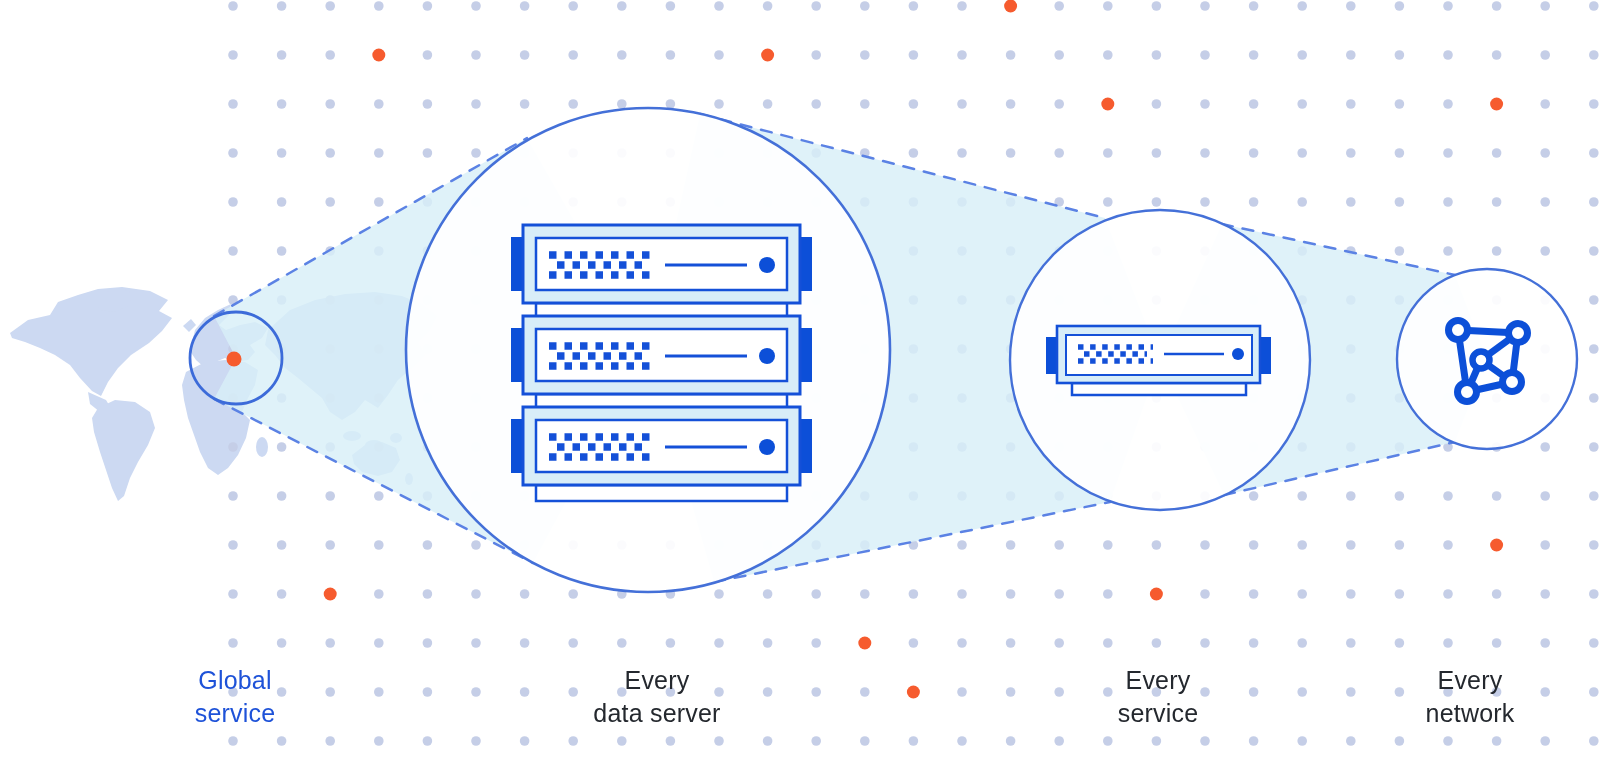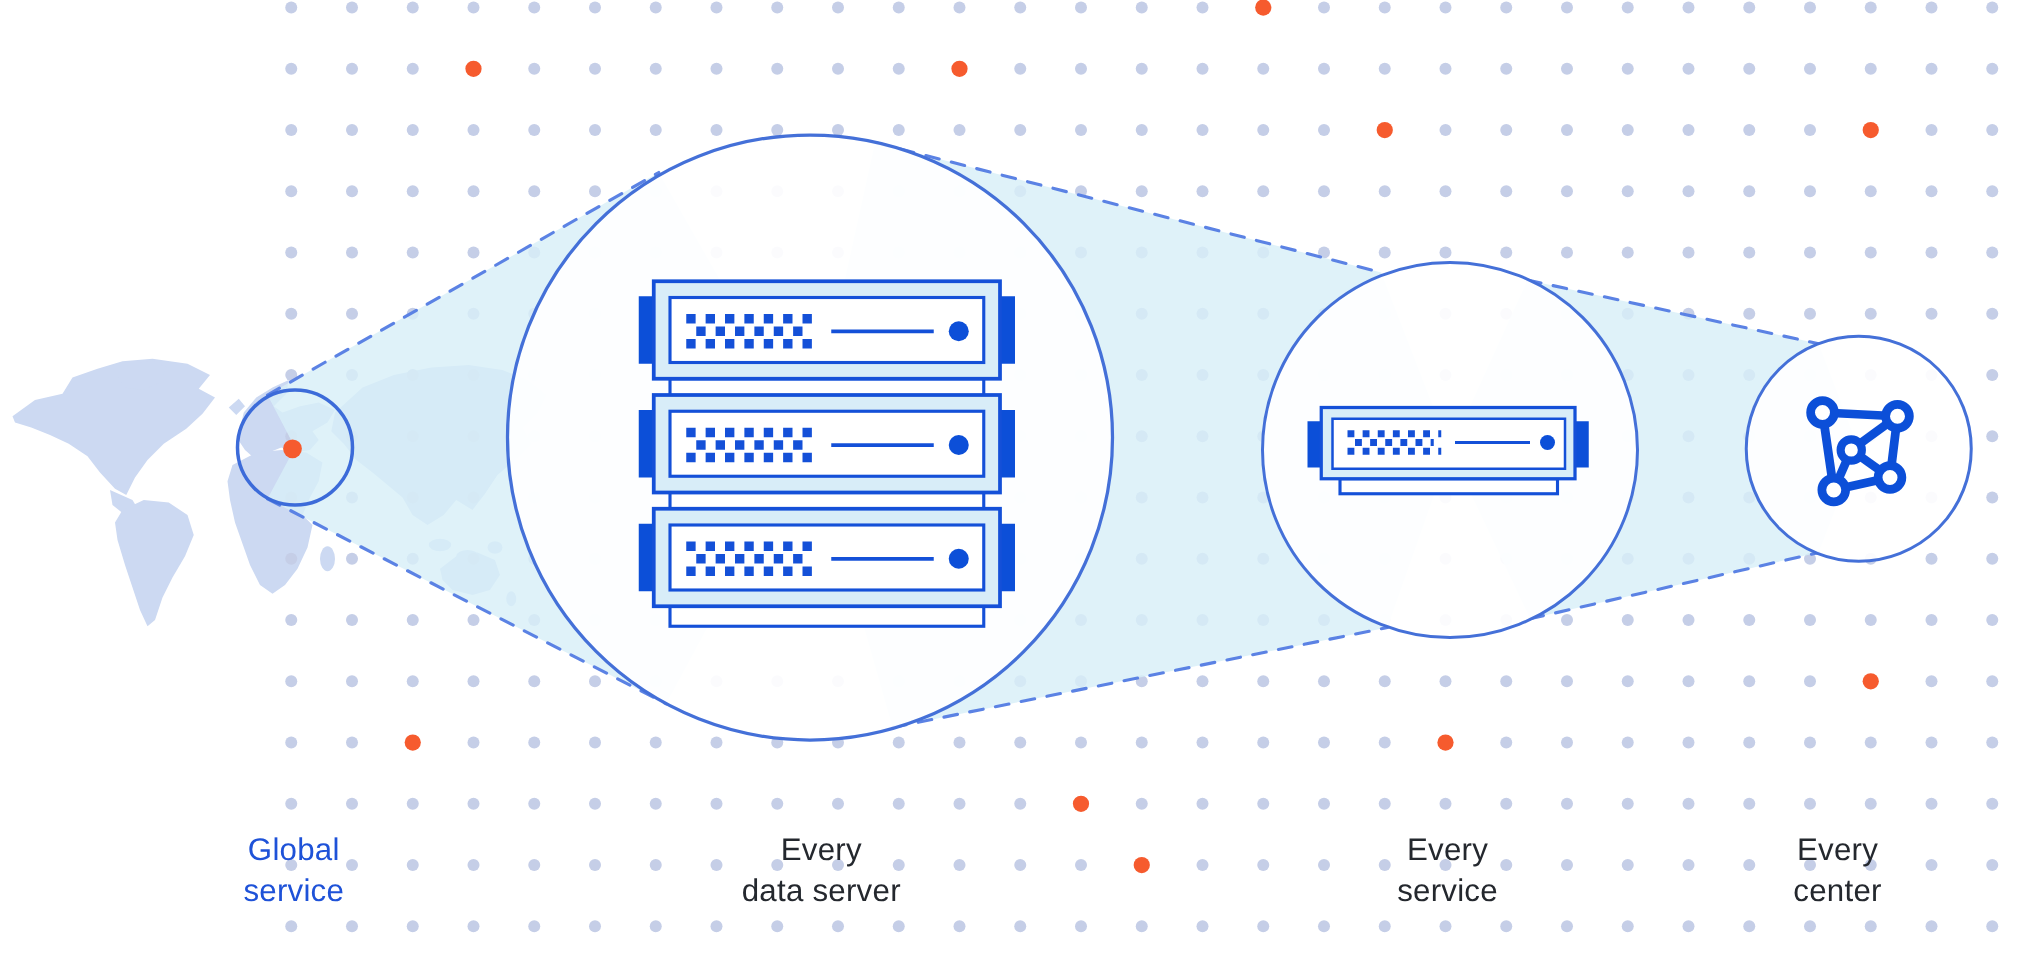--- a/index.html
+++ b/index.html
@@ -577,15 +577,15 @@
   <div class="stage-label" style="left:657px">
     <span class="line">Every</span>
     <span class="line">data server</span>
   </div>
   <div class="stage-label" style="left:1158px">
     <span class="line">Every</span>
     <span class="line">service</span>
   </div>
   <div class="stage-label" style="left:1470px">
     <span class="line">Every</span>
-    <span class="line">center</span>
+    <span class="line">network</span>
   </div>
 </div>
 
 </body></html>

